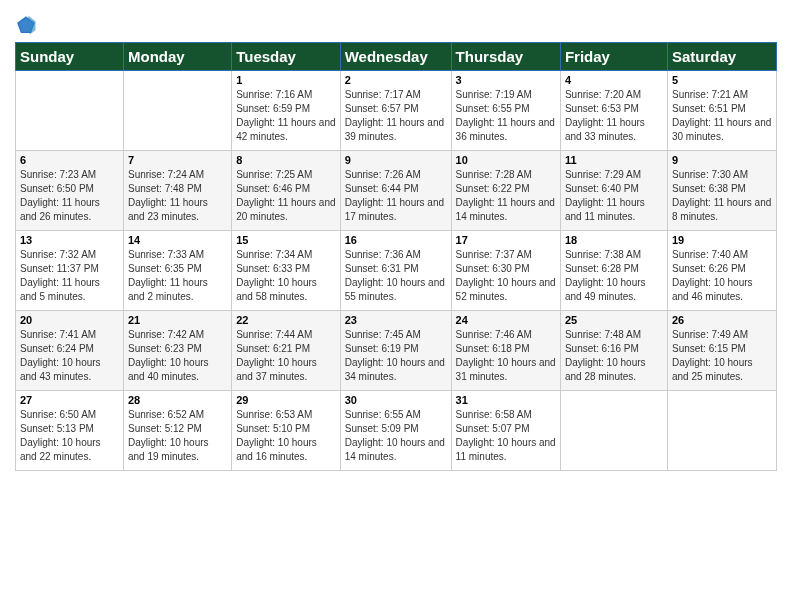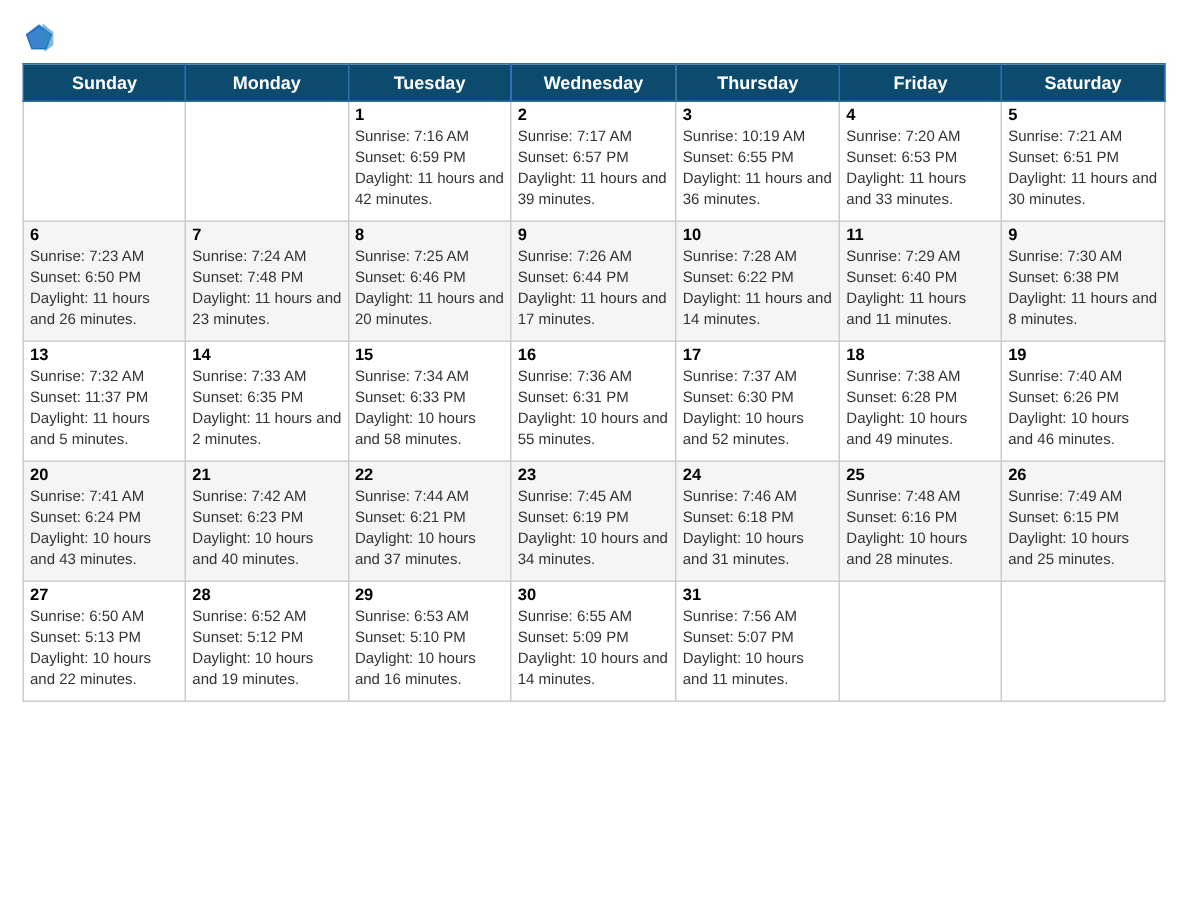--- a/index.html
+++ b/index.html
@@ -57,25 +57,25 @@
     .location {
       font-size: 14px;
       color: #555;
     }
     .calendar {
       width: 100%;
       border-collapse: collapse;
       font-size: 9.5px;
     }
     .calendar th {
-      background-color: #0c4a6e;
+      background-color: #14532d;
       color: #fff;
       padding: 5px 4px;
-      text-align: center;
-      font-size: 12px;
+      text-align: left;
+      font-size: 15px;
       font-weight: bold;
       border: 1px solid #2e6db4;
     }
     .calendar td {
       border: 1px solid #ccc;
       vertical-align: top;
       padding: 3px 4px;
       width: 113px;
       min-height: 80px;
       height: 80px;
@@ -146,21 +146,21 @@
           </td>
           <td>
             <span class="day-num">2</span>
             <div class="day-info">Sunrise: 7:17 AM
 Sunset: 6:57 PM
 Daylight: 11 hours
 and 39 minutes.</div>
           </td>
           <td>
             <span class="day-num">3</span>
-            <div class="day-info">Sunrise: 10:19 AM
+            <div class="day-info">Sunrise: 7:19 AM
 Sunset: 6:55 PM
 Daylight: 11 hours
 and 36 minutes.</div>
           </td>
           <td>
             <span class="day-num">4</span>
             <div class="day-info">Sunrise: 7:20 AM
 Sunset: 6:53 PM
 Daylight: 11 hours
 and 33 minutes.</div>
@@ -350,21 +350,21 @@
           </td>
           <td>
             <span class="day-num">30</span>
             <div class="day-info">Sunrise: 6:55 AM
 Sunset: 5:09 PM
 Daylight: 10 hours
 and 14 minutes.</div>
           </td>
           <td>
             <span class="day-num">31</span>
-            <div class="day-info">Sunrise: 7:56 AM
+            <div class="day-info">Sunrise: 6:58 AM
 Sunset: 5:07 PM
 Daylight: 10 hours
 and 11 minutes.</div>
           </td>
           <td class="empty-cell"></td>
           <td class="empty-cell"></td>
         </tr>
       </tbody>
   </table>
 </div>

